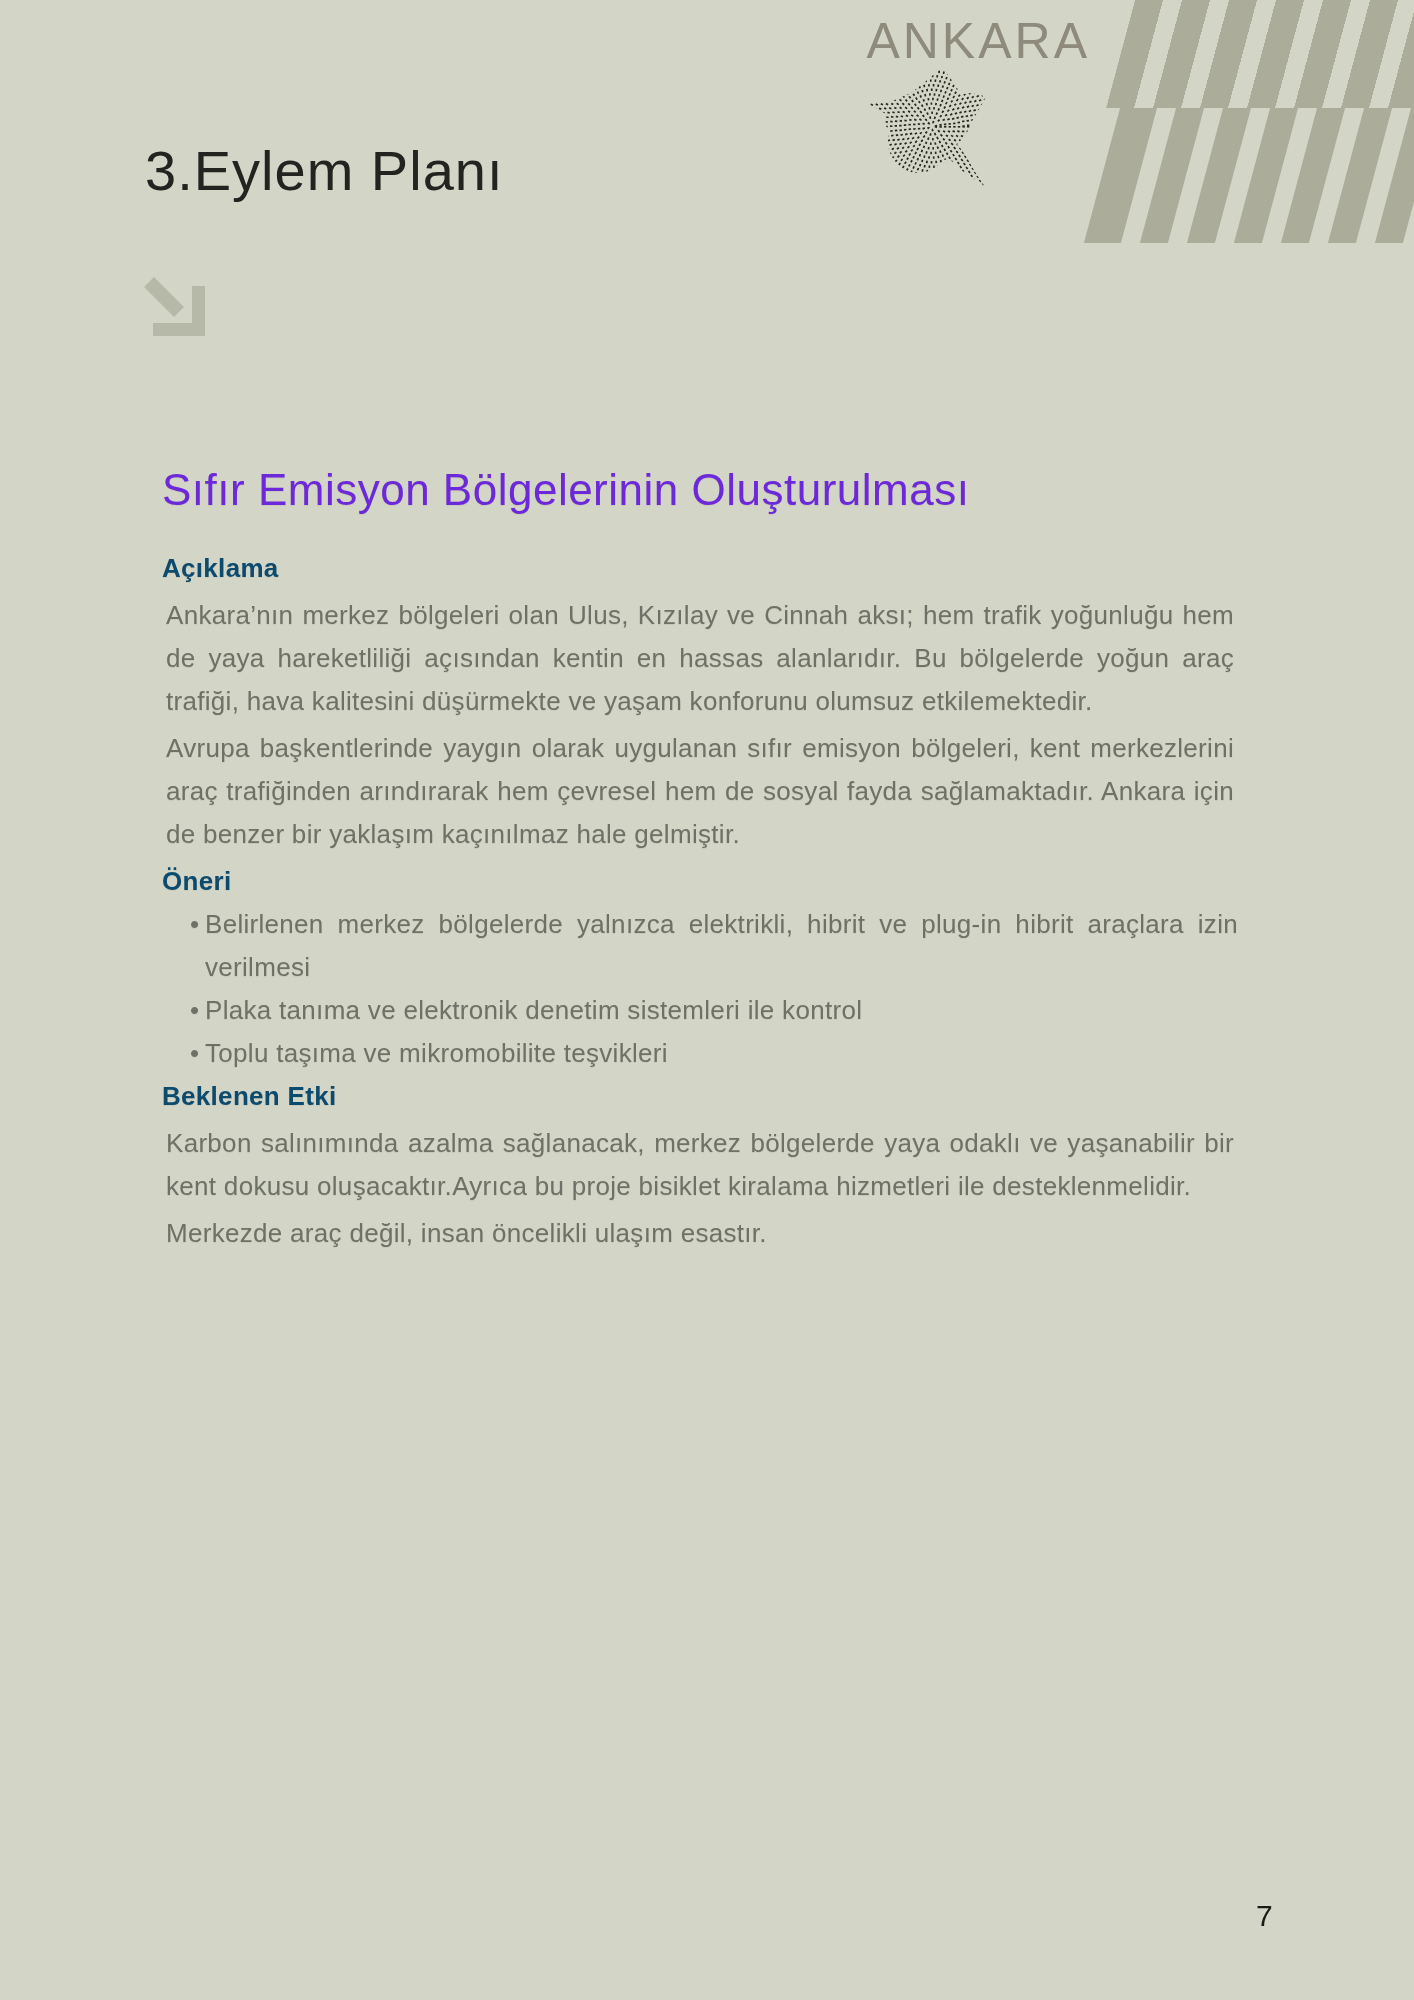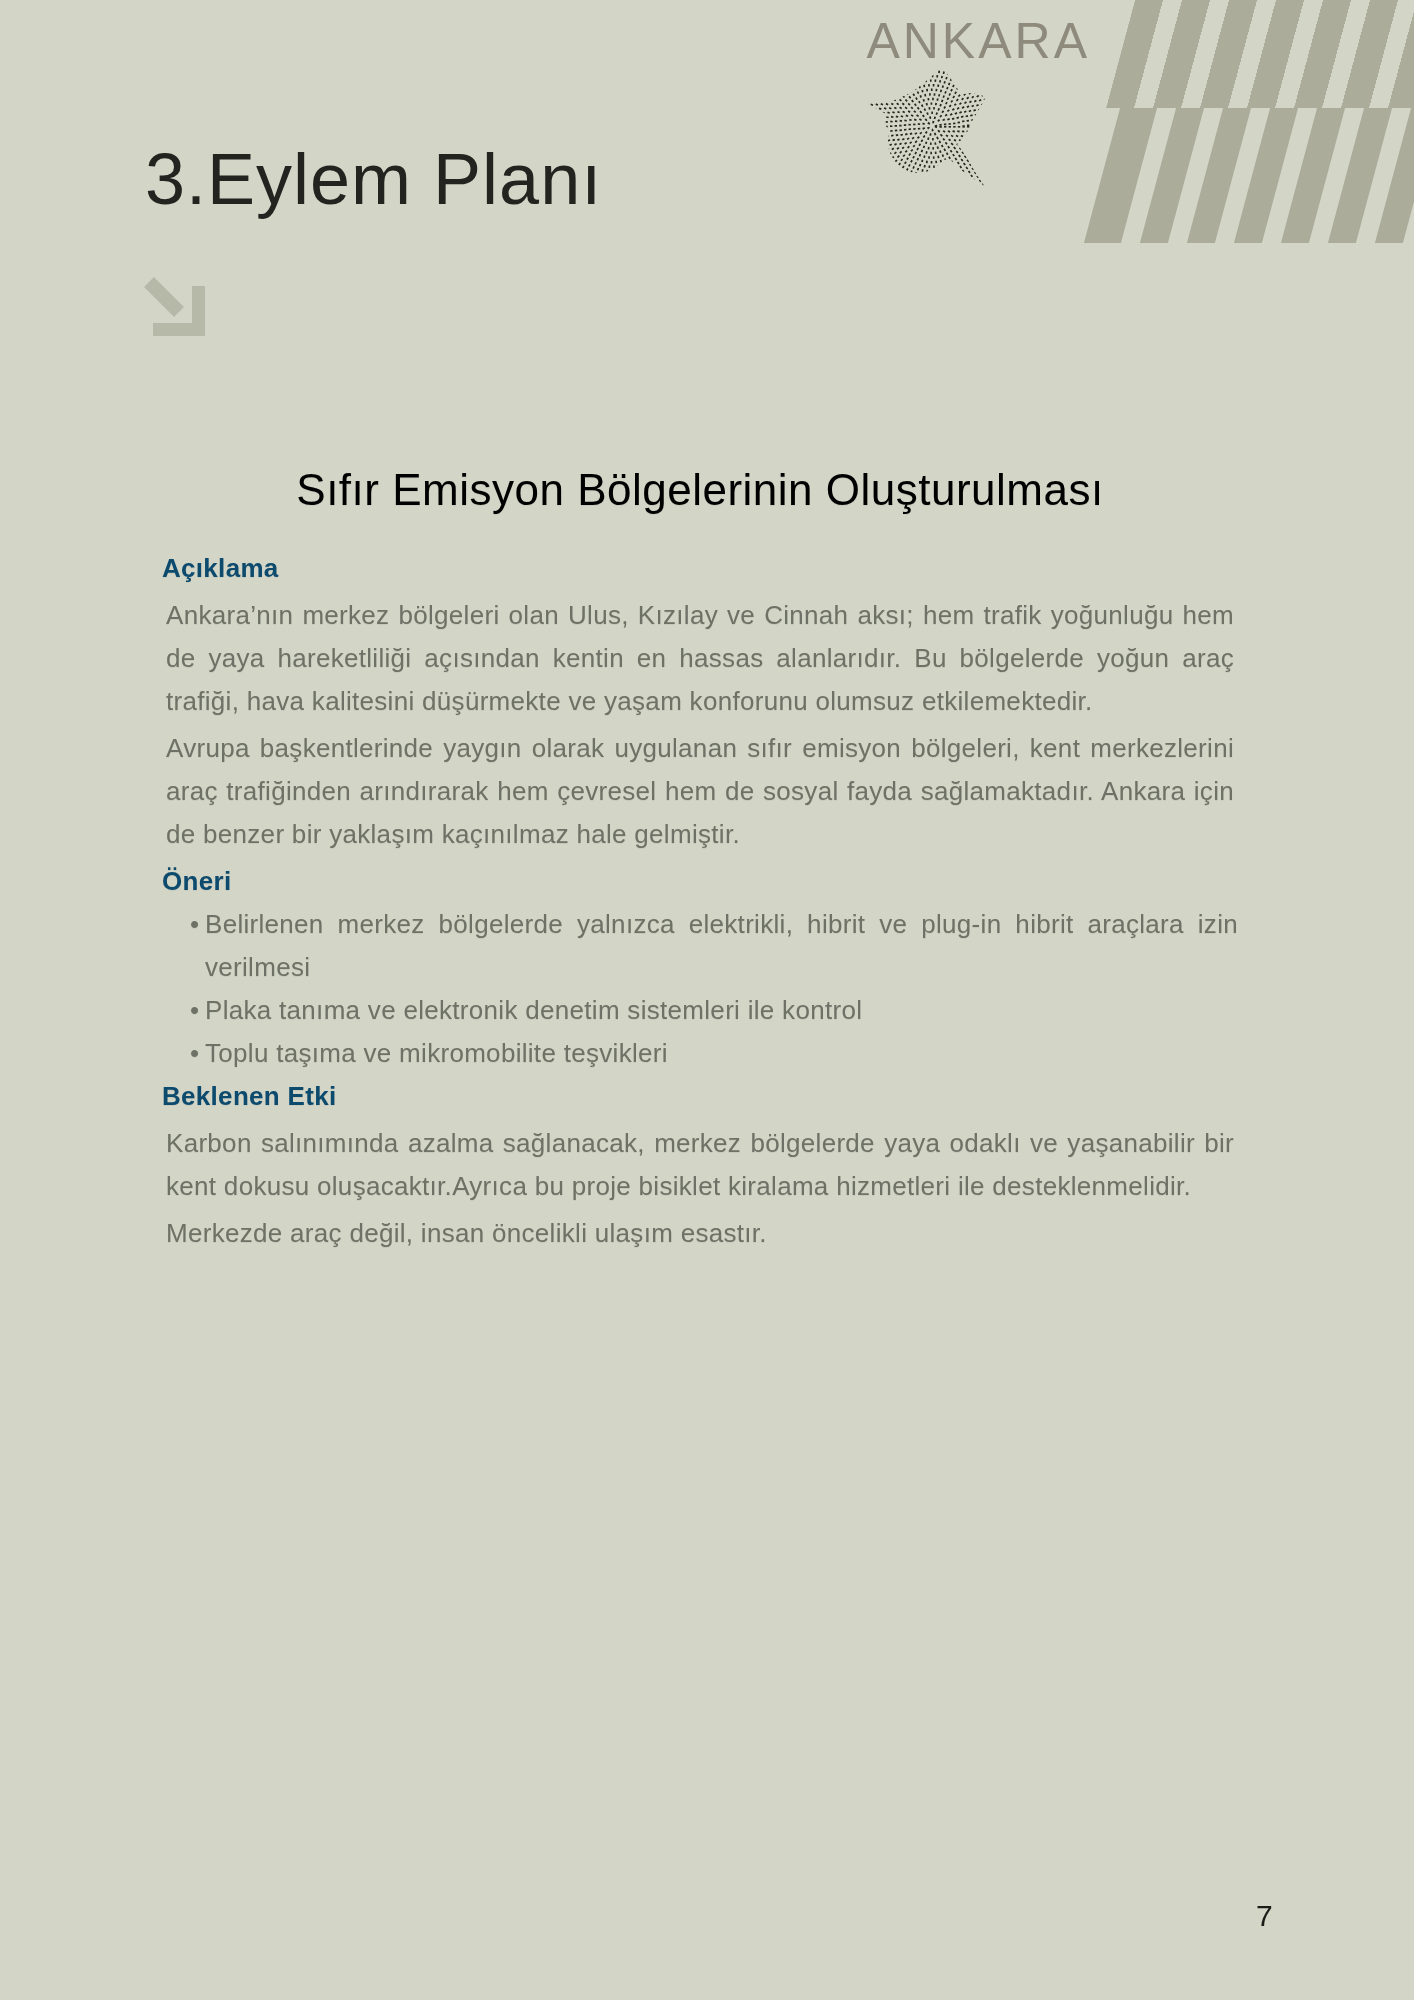--- a/index.html
+++ b/index.html
@@ -23,32 +23,32 @@
   
   .brand {
     position:absolute; top:12px; left:800px; width:290px;
     text-align:right; font-size:50px; font-weight:normal;
     letter-spacing:3px; color:#8e8b7c;
   }
   .map { position:absolute; top:66px; left:862px; }
   
   .doc-title {
     position:absolute; top:140px; left:145px;
-    font-size:72px; line-height:1.1; color:#232420; letter-spacing:1px;
+    font-size:56px; line-height:1.1; color:#232420; letter-spacing:1px;
   }
   .arrow { position:absolute; top:276px; left:143px; }
   
   .content {
     position:absolute; top:468px; left:162px; width:1076px;
     font-size:26px; line-height:43px; letter-spacing:0.3px;
     text-shadow:0 1px 0 rgba(60,60,50,0.08);
   }
   .section-heading {
     font-size:44px; line-height:43px; font-weight:normal;
-    color:#000000; letter-spacing:0.5px; margin:0 0 36px 0;text-align:center;
+    color:#6d28d9; letter-spacing:0.5px; margin:0 0 36px 0;
   }
   .label { font-weight:bold; color:#0c4a6e; margin:0; }
   p.body { margin:4px; text-align:justify; text-align-last:left; }
   ul.bullets { margin:0; padding:0 0 0 28px; list-style:none; }
   ul.bullets li {
     position:relative; padding-left:15px;
     text-align:justify; text-align-last:left;
   }
   ul.bullets li::before {
     content:"\2022"; position:absolute; left:0; top:0; color:#6e7165;

